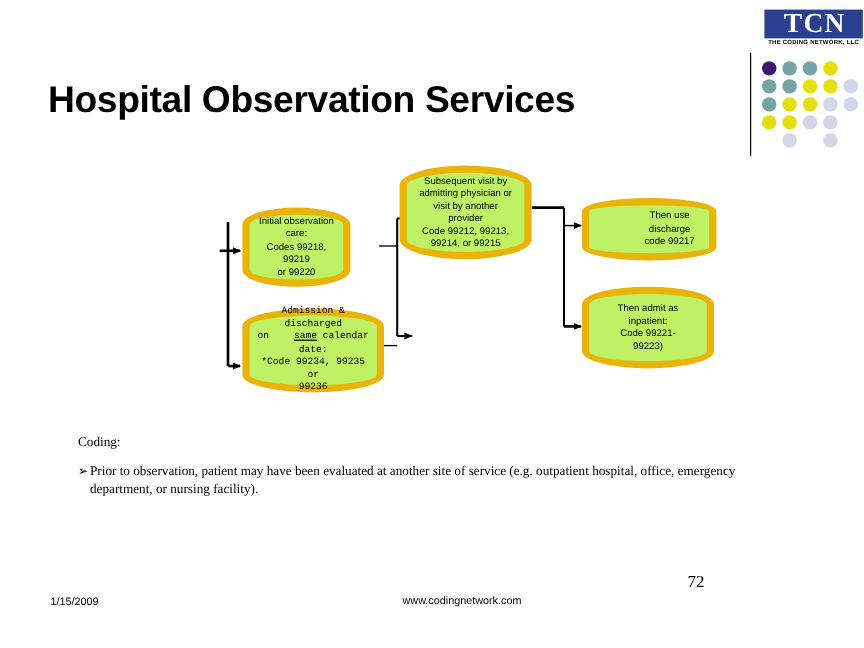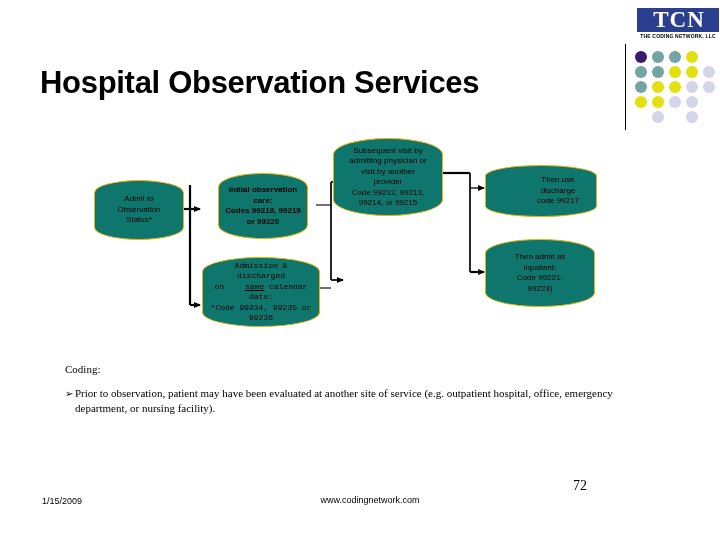--- a/index.html
+++ b/index.html
@@ -107,22 +107,22 @@
   #flow {
     position: absolute;
     left: 0;
     top: 0;
     width: 720px;
     height: 540px;
     pointer-events: none;
   }
   .node {
     position: absolute;
-    border: 1px solid #eab308;
-    background: #0f766e;
+    border: 6px solid #eab308;
+    background: #bef264;
     box-sizing: border-box;
     display: flex;
     align-items: center;
     justify-content: center;
     text-align: center;
     font-family: "Liberation Sans", sans-serif;
     font-size: 8px;
     line-height: 10.5px;
     color: #000000;
     padding: 2px 6px;
@@ -175,21 +175,21 @@
   #footer-date {
     position: absolute;
     left: 42px;
     top: 496px;
     font-family: "Liberation Sans", sans-serif;
     font-size: 9px;
     color: #000000;
   }
   #footer-center {
     position: absolute;
-    left: 230px;
+    left: 245px;
     top: 495px;
     width: 280px;
     text-align: center;
     font-family: "Liberation Sans", sans-serif;
     font-size: 9px;
     line-height: 11.5px;
     color: #000000;
   }
 </style>
 </head>
@@ -250,27 +250,22 @@
     <path d="M331,280 L343,280" stroke="#000" stroke-width="1.7" fill="none" marker-end="url(#ah)"></path>
 
     <path d="M316,288 L331,288" stroke="#000" stroke-width="1.1" fill="none"></path>
 
     <path d="M443,173 L470,173" stroke="#000" stroke-width="2.2" fill="none"></path>
     <path d="M470,173 L470,272" stroke="#000" stroke-width="1.7" fill="none"></path>
     <path d="M470,188 L484,188" stroke="#000" stroke-width="1.3" fill="none" marker-end="url(#ah)"></path>
     <path d="M470,272 L484,272" stroke="#000" stroke-width="2.2" fill="none" marker-end="url(#ah)"></path>
   </svg>
 
-  <div class="node flag" style="left:94px; top:180px; width:90px; height:60px;">
-    <span class="node-text">
-      Admit to<br>Observation<br>Status*
-    </span>
-  </div>
-
-  <div class="node flag" style="left:218px; top:173px; width:90px; height:66px;font-weight:bold;">
+
+  <div class="node flag" style="left:202px; top:173px; width:90px; height:66px;">
     <span class="node-text">
       Initial observation<br>care:<br>Codes 99218, 99219<br>or 99220
     </span>
   </div>
 
   <div class="node flag" style="left:202px; top:257px; width:118px; height:70px;font-family:Liberation Mono, monospace;">
     <span class="node-text">
       Admission &amp; discharged<br>on <u>same</u> calendar date:<br>*Code 99234, 99235 or<br>99236
     </span>
   </div>

